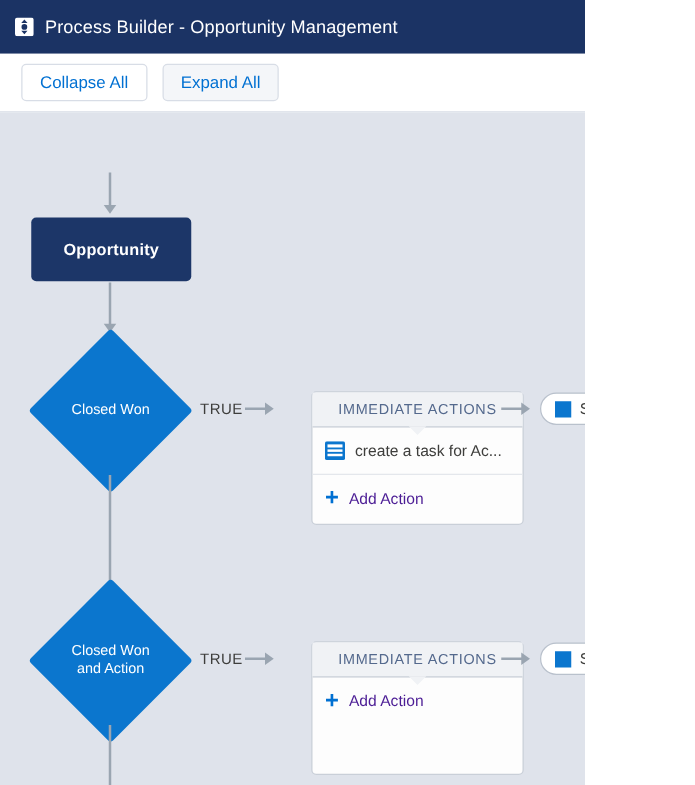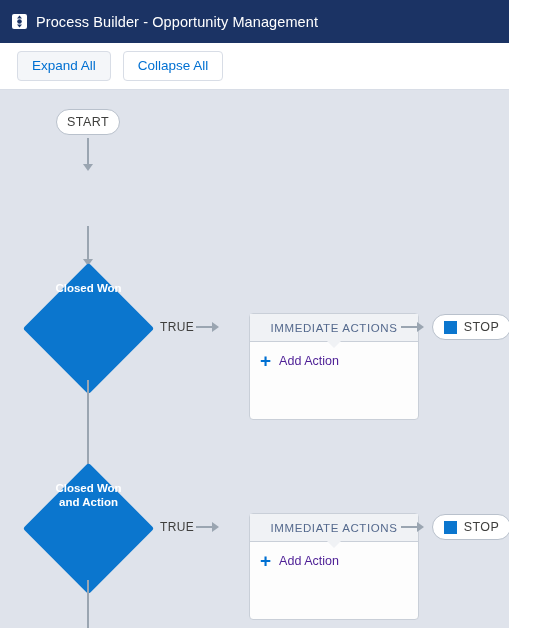--- a/index.html
+++ b/index.html
@@ -7,21 +7,21 @@
   html, body {
     margin: 0; padding: 0;
     width: 556px; height: 628px;
     overflow: hidden;
     font-family: "Liberation Sans", sans-serif;
     background: #ffffff;
   }
 
   #app {
     position: relative;
-    width: 509px;
+    width: 468px;
     height: 628px;
     overflow: hidden;
   }
 
   
   .header {
     position: absolute;
     left: 0; top: 0;
     width: 556px; height: 43px;
     background: #1b3364;
@@ -125,24 +125,24 @@
     transform: rotate(45deg);
     border-radius: 3px;
   }
   .diamond-label {
     position: absolute;
     left: 0; top: 0;
     width: 100%; height: 100%;
     display: flex;
     flex-direction: column;
     align-items: center;
-    justify-content: flex-start;
+    justify-content: center;
     color: #ffffff;
     font-size: 11.5px;
-    font-weight: bold;
+    font-weight: normal;
     line-height: 13.5px;
     text-align: center;
     pointer-events: none;
   }
 
   
   .vline {
     position: absolute;
     width: 2px;
     background: #9aa5b1;
@@ -266,31 +266,31 @@
         <rect x="0" y="0" width="15" height="15" rx="2" fill="#ffffff"></rect>
         <path d="M7.5 1.6 L10 4.4 H5 Z" fill="#1b3364"></path>
         <path d="M7.5 13.4 L5 10.6 H10 Z" fill="#1b3364"></path>
         <circle cx="7.5" cy="7.5" r="2.3" fill="#1b3364"></circle>
       </svg>
     </span>
     <span class="header-title">Process Builder - Opportunity Management</span>
   </div>
 
   <div class="toolbar">
+    <button class="btn">Collapse All</button>
     <button class="btn pressed">Expand All</button>
-    <button class="btn">Collapse All</button>
   </div>
 
   <div class="canvas">
 
-    <div class="node pill" style="left:56px; top:19px; width:64px;">START</div>
 
     <div class="vline" style="left:87px; top:48px; height:28px;"></div>
     <div class="vtip" style="left:83px; top:74px;"></div>
 
+    <div class="node objbox" style="left:25px; top:84px; width:128px; height:51px;">Opportunity</div>
 
     <div class="vline" style="left:87px; top:136px; height:35px;"></div>
     <div class="vtip" style="left:83px; top:169px;"></div>
 
     <div class="diamond-wrap" style="left:42px; top:192px; width:93px; height:93px;">
       <div class="diamond-shape"></div>
       <div class="diamond-label">
         <span>Closed Won</span>
       </div>
     </div>
@@ -301,20 +301,31 @@
 
     <span class="edge-label" style="left:69px; top:397px;">FALSE</span>
     <div class="vline" style="left:87px; top:290px; height:102px;"></div>
     <div class="vline" style="left:87px; top:415px; height:50px;"></div>
     <div class="vtip" style="left:83px; top:463px;"></div>
 
     <div class="actions-panel" style="left:221px; top:223px; width:170px; height:107px;">
       <div class="actions-header">
         <span>IMMEDIATE ACTIONS</span>
         <span class="actions-notch"></span>
+      </div>
+      <div class="action-row">
+        <span class="rec-icon">
+          <svg width="16" height="15" viewBox="0 0 16 15">
+            <rect x="0" y="0" width="16" height="15" rx="1.5" fill="#0b76ce"></rect>
+            <rect x="2" y="2.5" width="12" height="2.5" fill="#ffffff"></rect>
+            <rect x="2" y="6.5" width="12" height="2" fill="#ffffff"></rect>
+            <rect x="2" y="10" width="12" height="2" fill="#ffffff"></rect>
+          </svg>
+        </span>
+        <span class="label">create a task for Ac...</span>
       </div>
       <div class="add-row">
         <span class="plus">+</span>
         <span class="label">Add Action</span>
       </div>
     </div>
 
     <div class="hline" style="left:401px; top:236px; width:18px;"></div>
     <div class="htip" style="left:417px; top:232px;"></div>
     <div class="node pill" style="left:432px; top:224px; width:79px;">

